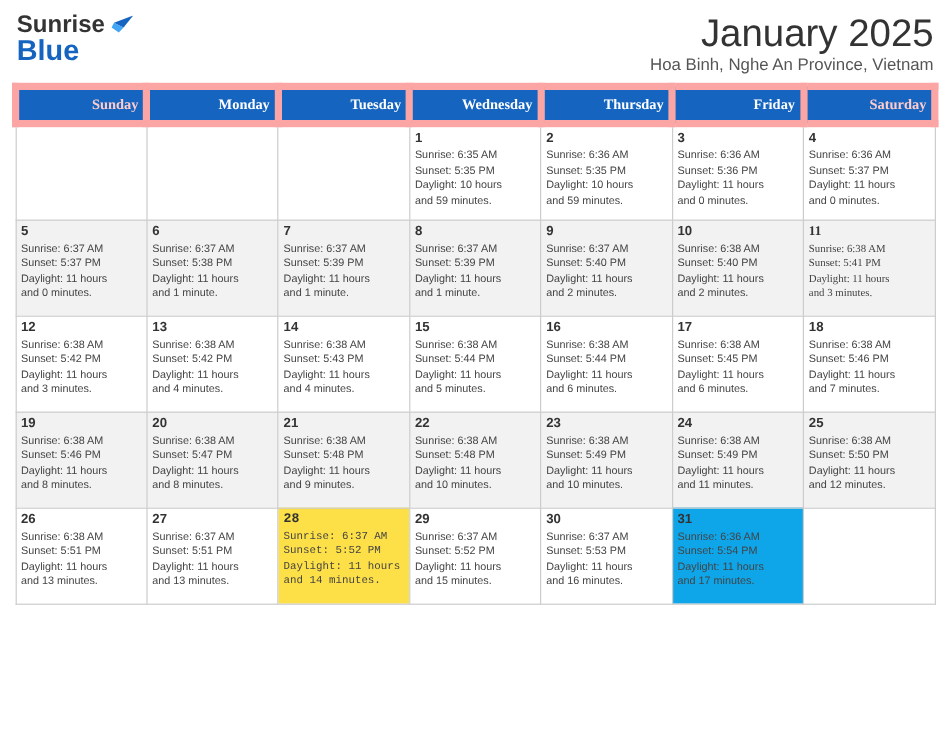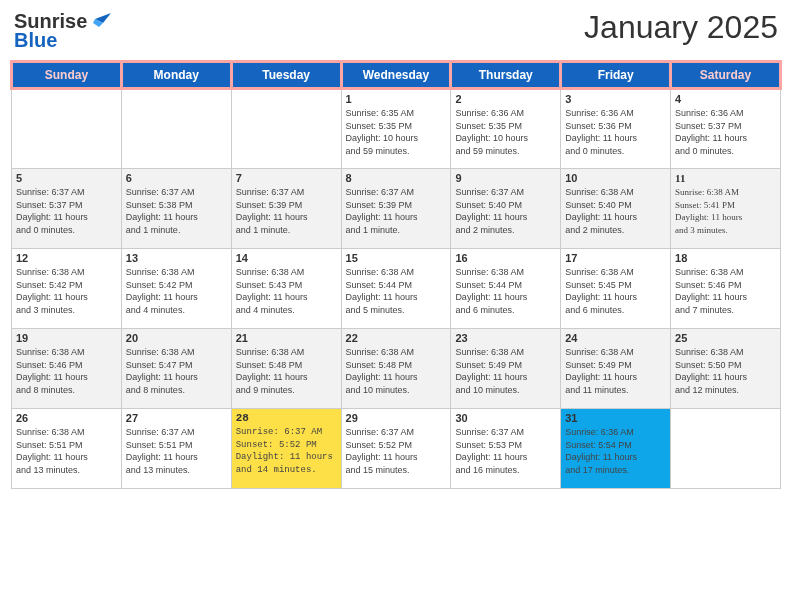--- a/index.html
+++ b/index.html
@@ -41,22 +41,23 @@
       width: 100%;
       border-collapse: collapse;
       table-layout: fixed;
     }
     .calendar th {
       background: #1565c0;
       color: #fff;
       font-size: 12px;
       font-weight: bold;
       padding: 5px 4px;
-      text-align: center;
-      border: 3px solid #fca5a5;
+      text-align: right;
+      border: 6px solid #fca5a5;
+      font-family: Liberation Serif, serif;
     }
     .calendar td {
       border: 1px solid #ccc;
       vertical-align: top;
       padding: 3px 4px;
       font-size: 9.5px;
       color: #333;
       height: 80px;
       background: #fff;
     }
@@ -92,24 +93,25 @@
 
 <div class="header">
   <div class="logo">
     <div style="display:flex;align-items:center;">
       <span class="logo-general" style="font-size:20px;font-weight:bold;color:#333;">Sunrise</span>
       <svg width="22" height="18" viewBox="0 0 22 18" style="margin-left:2px;">
         <polygon points="6,6 22,0 14,10 10,8" fill="#1565c0"></polygon>
         <polygon points="6,6 14,10 10,14 4,10" fill="#42a5f5"></polygon>
       </svg>
     </div>
-    <span class="logo-blue" style="font-size:20px;font-weight:bold;color:#1565c0;margin-top:-4px;">Blue</span>
+    <span class="logo-blue" style="font-size:24px;font-weight:bold;color:#1565c0;margin-top:-4px;">Blue</span>
   </div>
   <div class="title-block">
     <div class="month-title">January 2025</div>
+    <div class="subtitle">Hoa Binh, Nghe An Province, Vietnam</div>
   </div>
 </div>
 
 <table class="calendar">
   <thead>
     <tr>
     <th style="color: rgb(255, 204, 204);">Sunday</th>
         <th>Monday</th>
         <th>Tuesday</th>
         <th>Wednesday</th>

